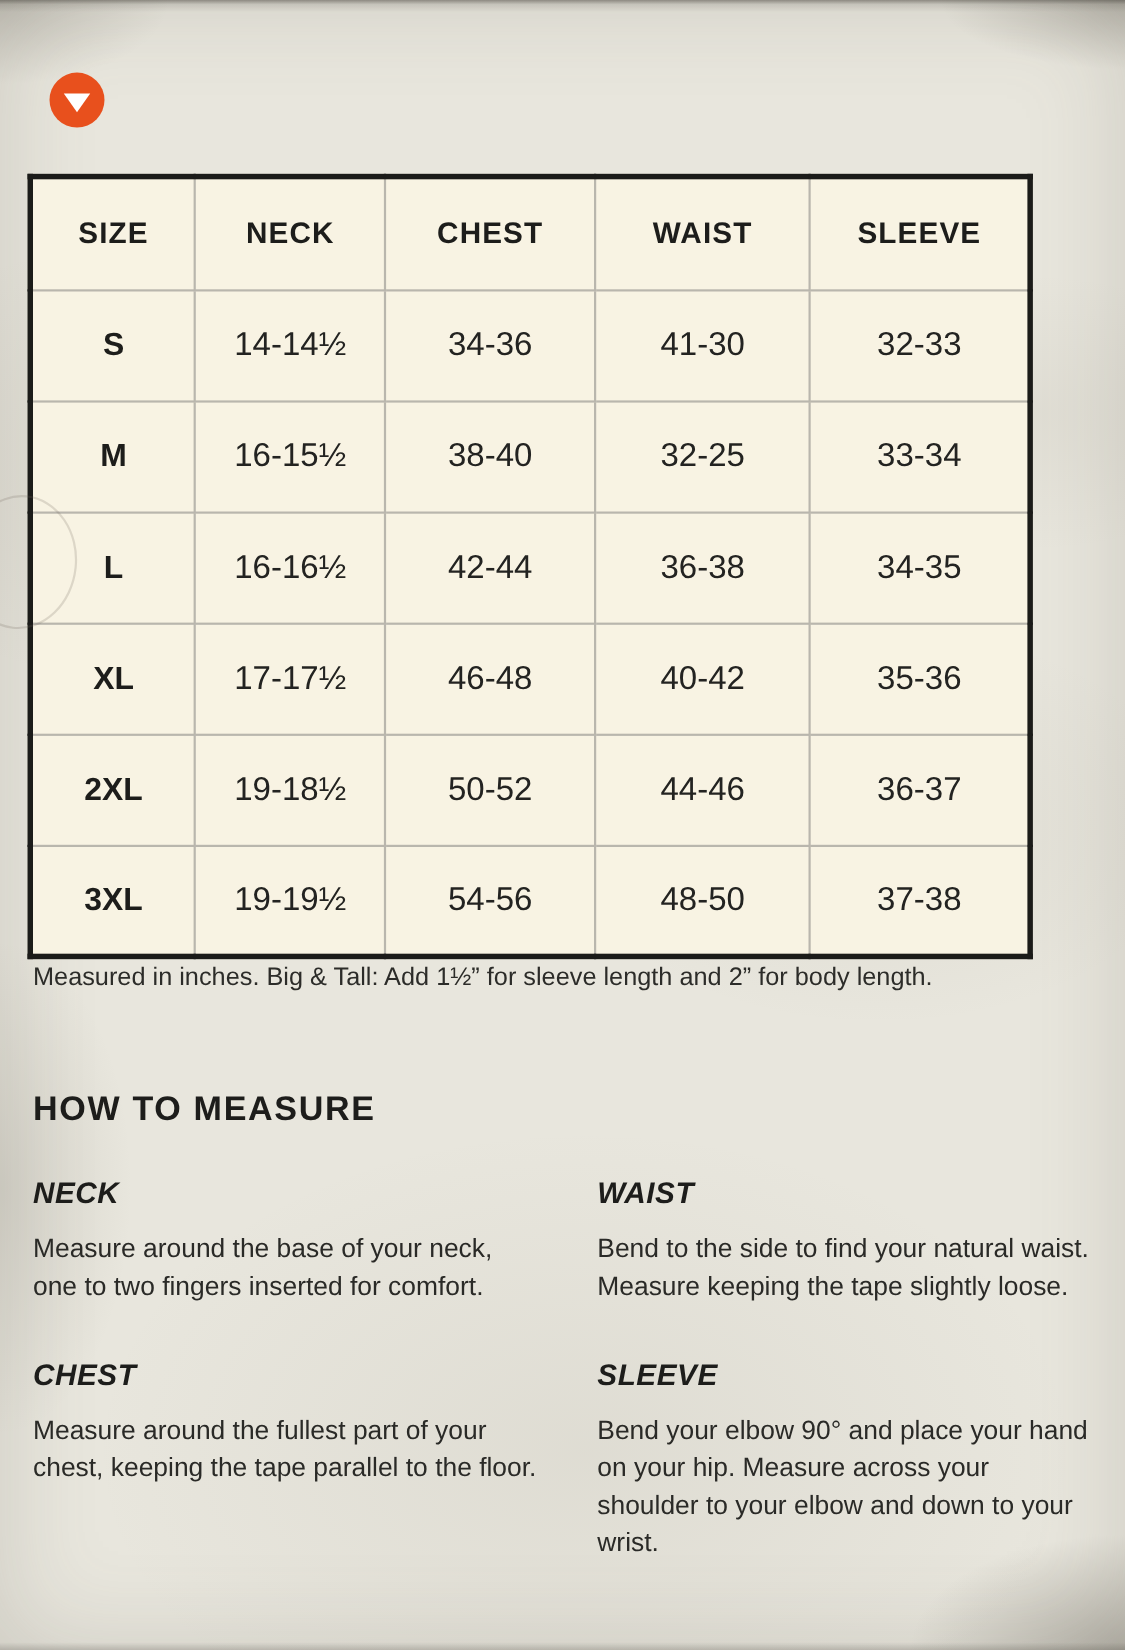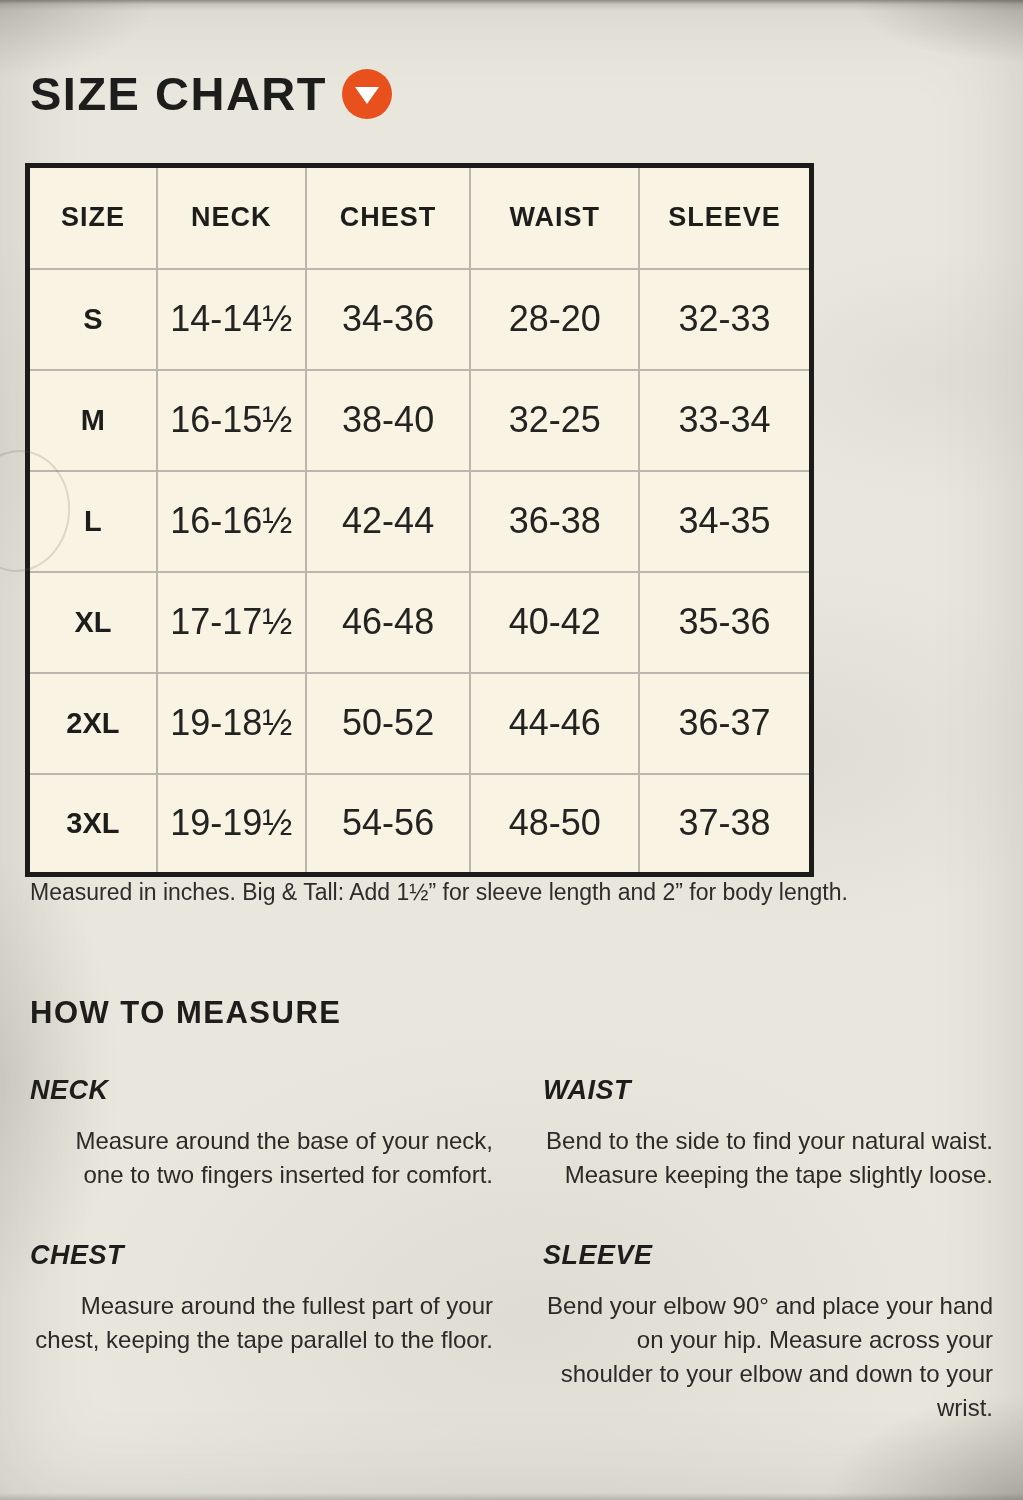--- a/index.html
+++ b/index.html
@@ -58,21 +58,21 @@
   .toggle-badge .tri {
     width: 0; height: 0;
     border-left: 12px solid transparent;
     border-right: 12px solid transparent;
     border-top: 17px solid #ffffff;
     margin-top: 4px;
   }
 
   table.size-table {
     margin: 42px 28px 0 25px;
-    width: 789px;
+    width: 914px;
     border-collapse: collapse;
     background: #f8f3e3;
     border: 5px solid #1b1b19;
     table-layout: fixed;
   }
   table.size-table th, table.size-table td {
     border: 2px solid #b9b6ad;
     text-align: center;
     vertical-align: middle;
   }
@@ -83,21 +83,21 @@
     letter-spacing: 1px;
     color: #1d1d1b;
   }
   table.size-table tbody tr { height: 101px; }
   table.size-table tbody th {
     font-size: 29px;
     font-weight: bold;
     color: #1d1d1b;
   }
   table.size-table tbody td {
-    font-size: 36px;
+    font-size: 30px;
     font-weight: normal;
     color: #232321;
   }
   .col-size { width: 16.5%; }
   .col-neck { width: 19%; }
   .col-chest { width: 21%; }
   .col-waist { width: 21.5%; }
   .col-sleeve { width: 22%; }
 
   .table-note {
@@ -126,30 +126,28 @@
     font-weight: bold;
     font-style: italic;
     letter-spacing: 0.5px;
     color: #1d1d1b;
     margin-bottom: 18px;
   }
   .measure-section .m-text {
     font-size: 24px;
     line-height: 1.42;
     color: #2a2a27;
-    text-align: right;
   }
 </style>
 </head>
 <body>
 
 <div class="page">
 
   <div class="header">
-    <span class="title">SIZE CHART</span>
     <span class="toggle-badge">
       <span class="tri"></span>
     </span>
   </div>
 
   <table class="size-table">
     <colgroup>
       <col class="col-size">
         <col class="col-neck">
         <col class="col-chest">
@@ -163,21 +161,21 @@
         <th>CHEST</th>
         <th>WAIST</th>
         <th>SLEEVE</th>
       </tr>
     </thead>
     <tbody>
       <tr>
         <th>S</th>
         <td>14-14½</td>
         <td>34-36</td>
-        <td>28-20</td>
+        <td>41-30</td>
         <td>32-33</td>
       </tr>
       <tr>
         <th>M</th>
         <td>16-15½</td>
         <td>38-40</td>
         <td>32-25</td>
         <td>33-34</td>
       </tr>
       <tr>

